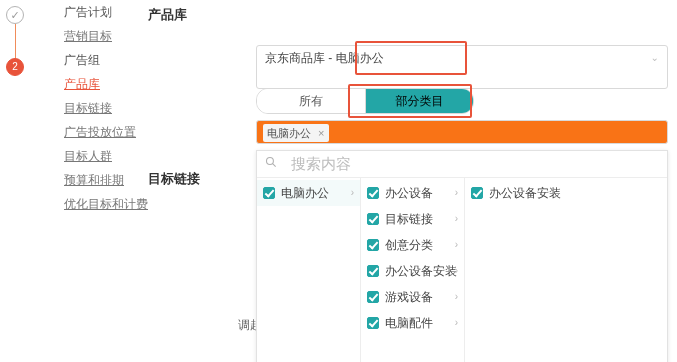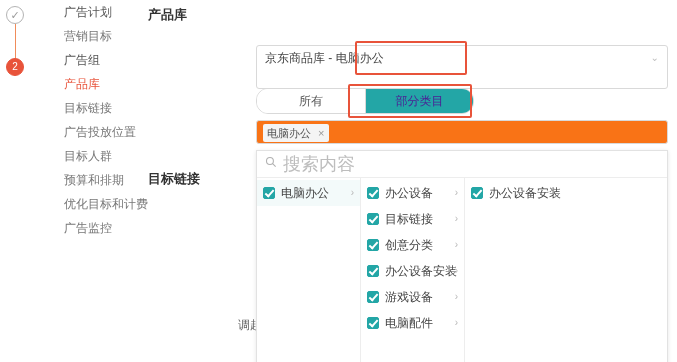--- a/index.html
+++ b/index.html
@@ -82,20 +82,21 @@
     line-height: 24px;
     font-size: 12px;
     color: #777777;
     white-space: nowrap;
   }
   .nav-item.group {
     color: #555555;
   }
   .nav-item.sub {
     padding-left: 0;
+    text-decoration: underline;
   }
   .nav-item.current {
     color: #e8533a;
   }
 
   
   .content {
     position: absolute;
     left: 148px;
     top: 0;
@@ -189,21 +190,21 @@
     width: 108px;
     line-height: 24px;
     text-align: center;
     font-size: 12px;
     color: #555555;
     background: #ffffff;
     box-sizing: border-box;
   }
   .seg-item.active {
     background: #23a6a6;
-    color: #4c1d95;
+    color: #000000;
   }
   .seg-item + .seg-item {
     border-left: 1px solid #d9d9d9;
   }
 
   
   .tag-input {
     position: absolute;
     left: 108px;
     top: 120px;
@@ -251,24 +252,24 @@
   }
   .cascader-search .mag {
     position: absolute;
     left: 8px;
     top: 5px;
     width: 12px;
     height: 12px;
   }
   .cascader-search .ph {
     position: absolute;
-    left: 26px;
+    left: 34px;
     top: 0;
     line-height: 26px;
-    font-size: 18px;
+    font-size: 15px;
     color: #bdbdbd;
   }
   .cascader-cols {
     display: flex;
     height: 186px;
   }
   .cascader-col {
     width: 104px;
     border-right: 1px solid #ededed;
     padding-top: 2px;
@@ -335,21 +336,20 @@
   <div class="nav-list">
     <div class="nav-item group">广告计划</div>
     <div class="nav-item sub">营销目标</div>
     <div class="nav-item group">广告组</div>
     <div class="nav-item sub current">产品库</div>
     <div class="nav-item sub">目标链接</div>
     <div class="nav-item sub">广告投放位置</div>
     <div class="nav-item sub">目标人群</div>
     <div class="nav-item sub">预算和排期</div>
     <div class="nav-item sub">优化目标和计费</div>
-    <div class="nav-item sub">广告监控</div>
   </div>
 </div>
 
 <div class="content">
 
   <div class="section-title" id="title-product-lib">产品库</div>
   <div class="section-title" id="title-target-link">目标链接</div>
 
   <div class="field-label" id="lbl-creative-cat">创意分类</div>
   <div class="field-label" id="lbl-delivery-range">投放范围</div>

